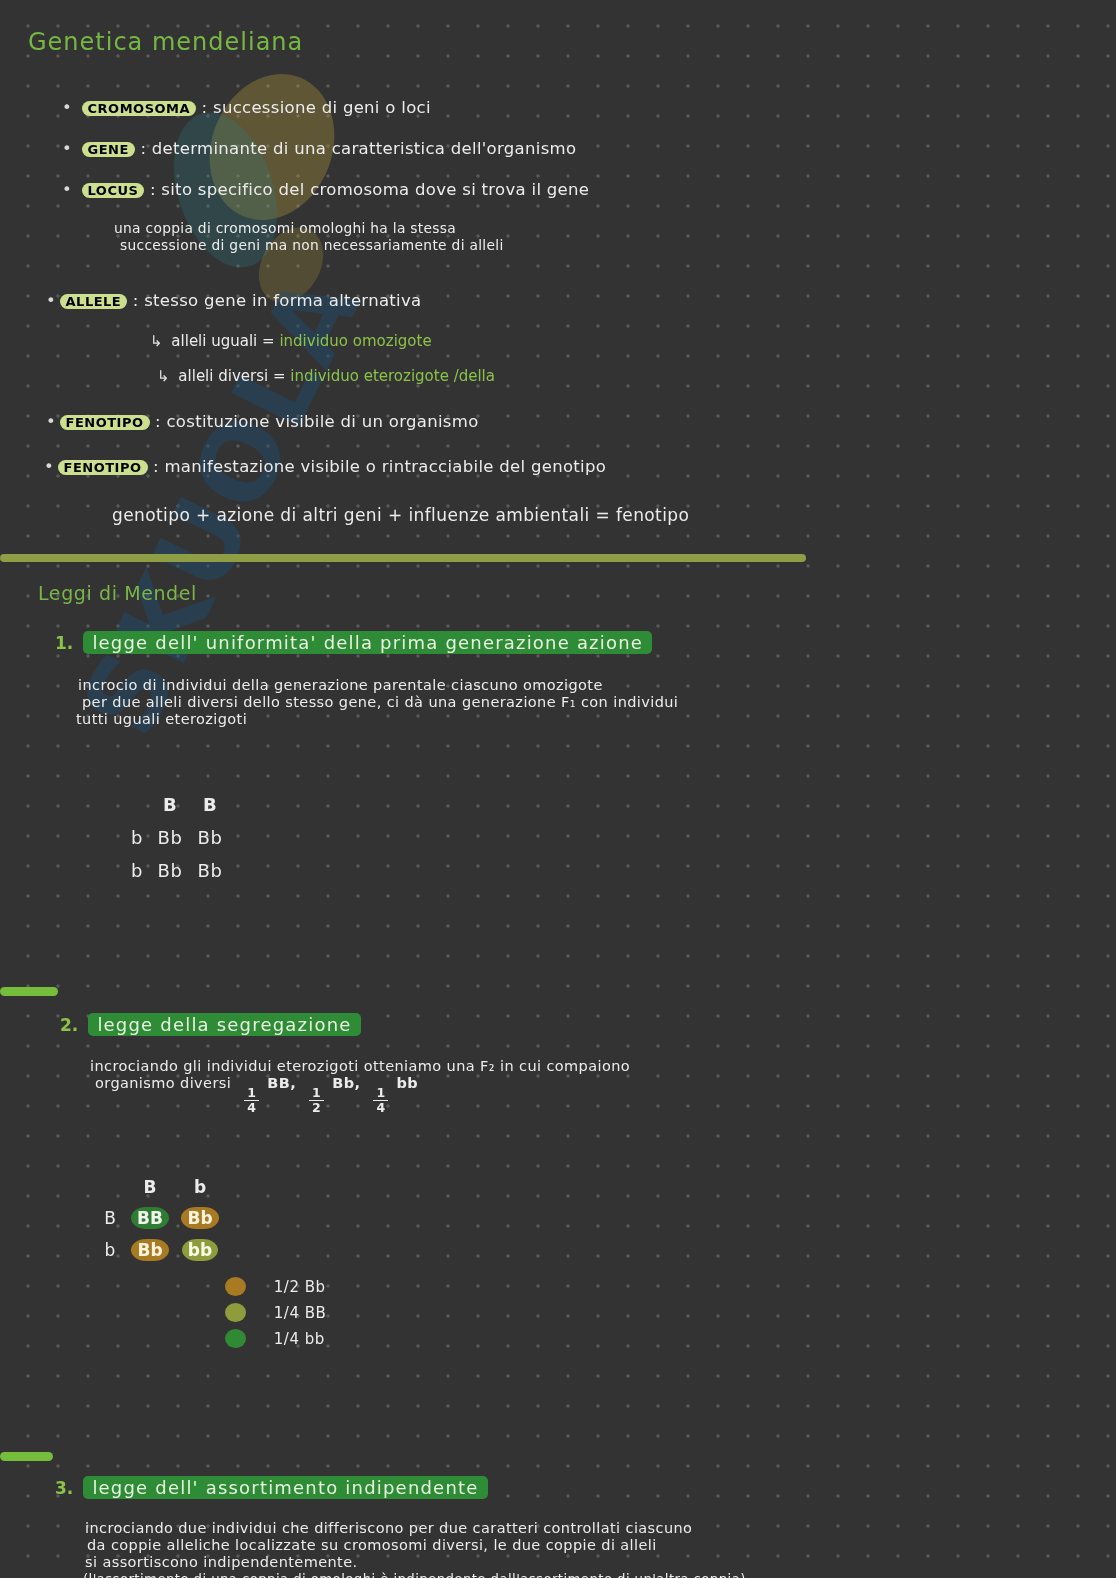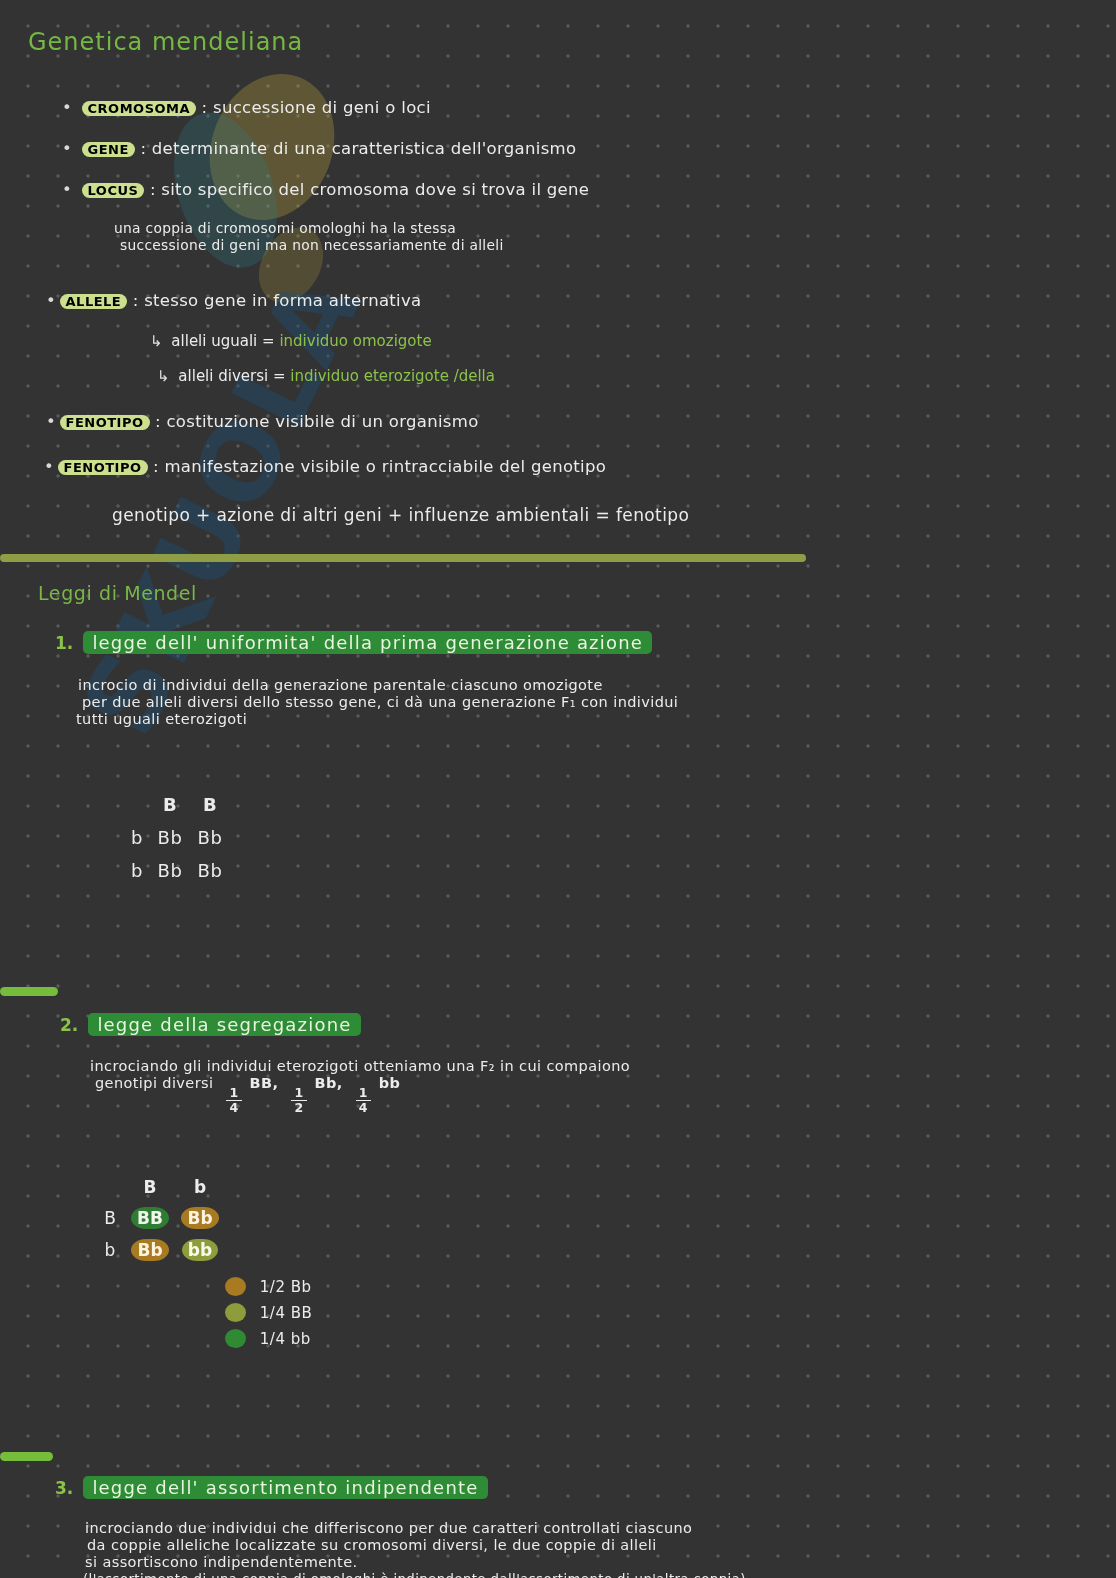--- a/index.html
+++ b/index.html
@@ -44,21 +44,21 @@
   .pun2{grid-template-columns:30px 50px 50px;row-gap:10px;font-size:17px;}
   .pill{display:inline-block;text-align:center;border-radius:15px/11px;padding:1px 6px;font-weight:bold;}
   .hl-green{background:#2f7d33;color:#f2f7ee;}
   .hl-orange{background:#a87a22;color:#fdf3df;}
   .hl-olive{background:#8e9c3c;color:#f8fae8;}
   .dot{display:inline-block;width:21px;height:19px;border-radius:50%;vertical-align:-4px;}
   .dot-green{background:#2f8a33;}
   .dot-olive{background:#8e9c3c;}
   .dot-orange{background:#a87a22;}
   .legend-row{font-size:15px;margin-bottom:7px;white-space:nowrap;}
-  .legend-row .lab{margin-left:9px;letter-spacing:.5px;}
+  .legend-row .lab{margin-left:23px;letter-spacing:.5px;}
   .frac{display:inline-flex;flex-direction:column;align-items:center;line-height:1.05;
     font-size:12.5px;font-weight:bold;vertical-align:-9px;margin:0 3px 0 8px;}
   .frac .n{border-bottom:1.6px solid #ececec;padding:0 3px 1px;}
   .hook{color:#e0e0e0;margin-right:4px;font-size:15px;}
   .z{position:relative;z-index:2;}
 </style>
 </head>
 <body>
 
 <div id="canvas">
@@ -145,21 +145,21 @@
 
   <div class="divider div-bright z" style="left:0;top:566px;width:58px;height:9px"></div>
 
   <div class="abs z" style="left:60px;top:584px;white-space:nowrap">
     <span class="lawnum">2.</span>
     <span class="lawhl">legge della segregazione</span>
   </div>
   <div class="abs para z" style="left:90px;top:607px">
     <div>incrociando gli individui eterozigoti otteniamo una F₂ in cui compaiono</div>
     <div style="margin-left:5px">
-      <span>genotipi diversi</span>
+      <span>organismo diversi</span>
       <span class="frac">
           <span class="n">1</span>
           <span>4</span>
         </span>
       <span style="font-weight:bold">BB,</span>
       <span class="frac">
           <span class="n">1</span>
           <span>2</span>
         </span>
       <span style="font-weight:bold">Bb,</span>

